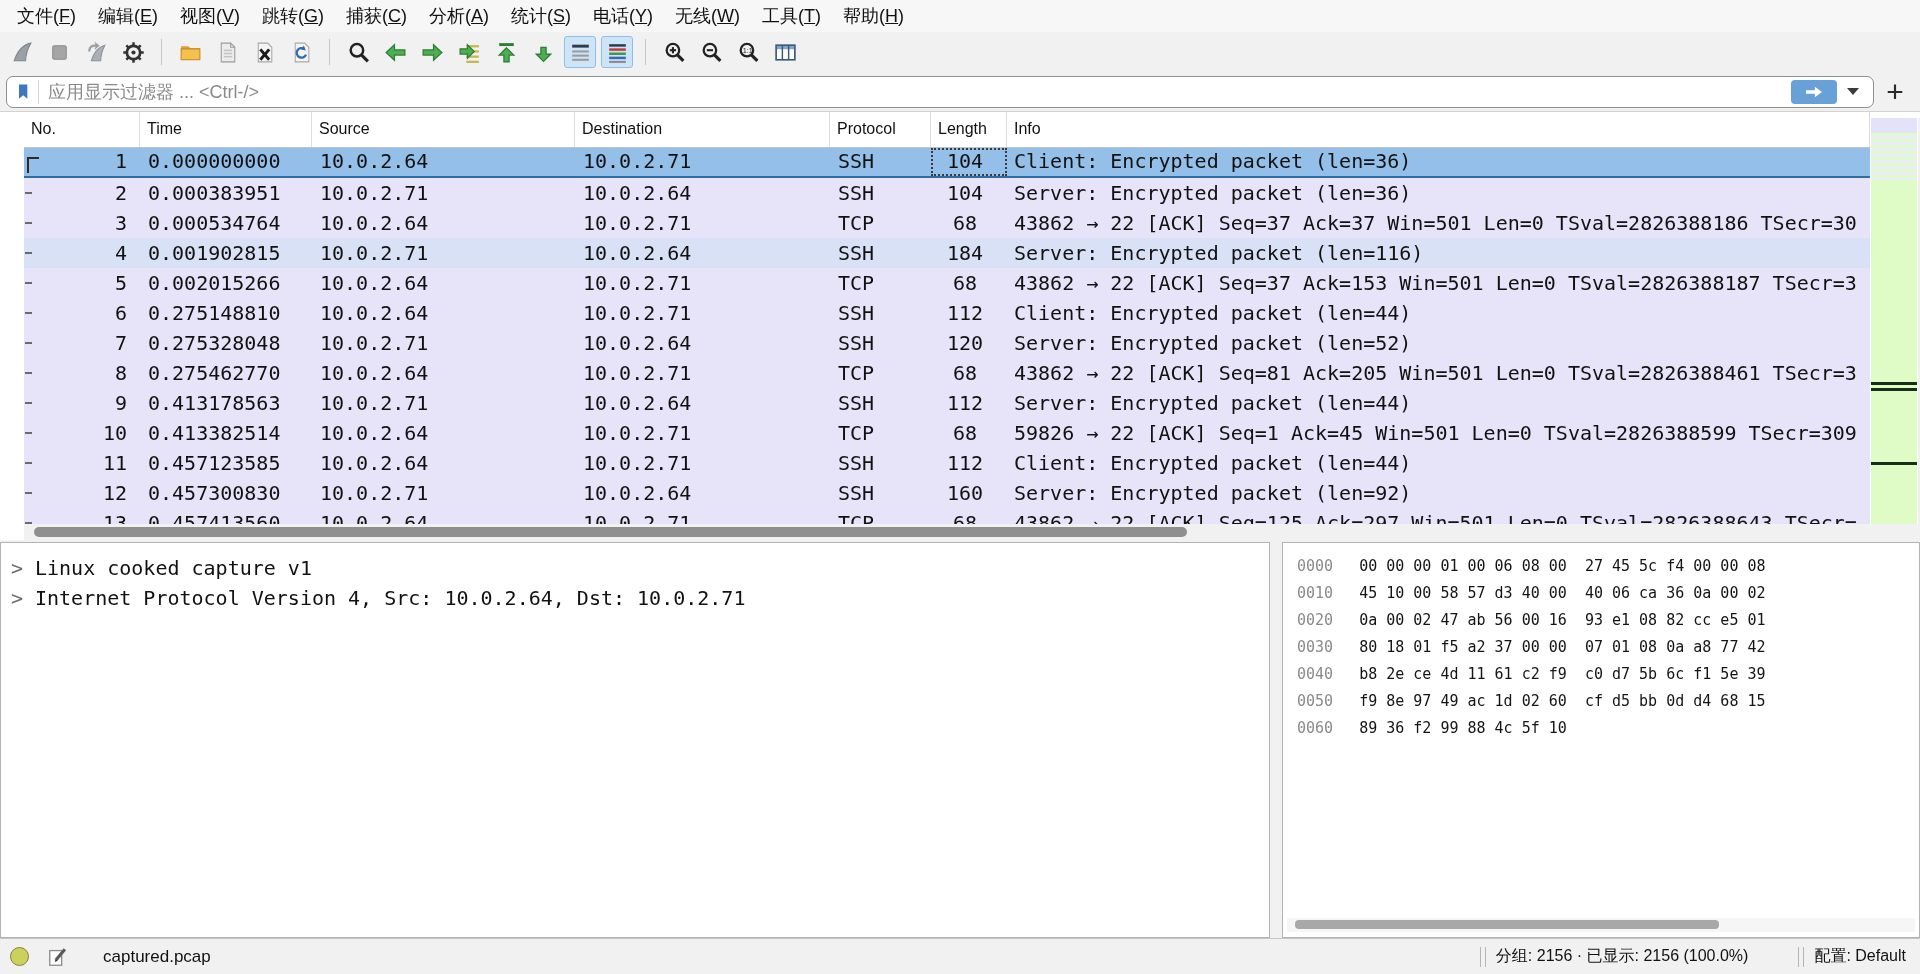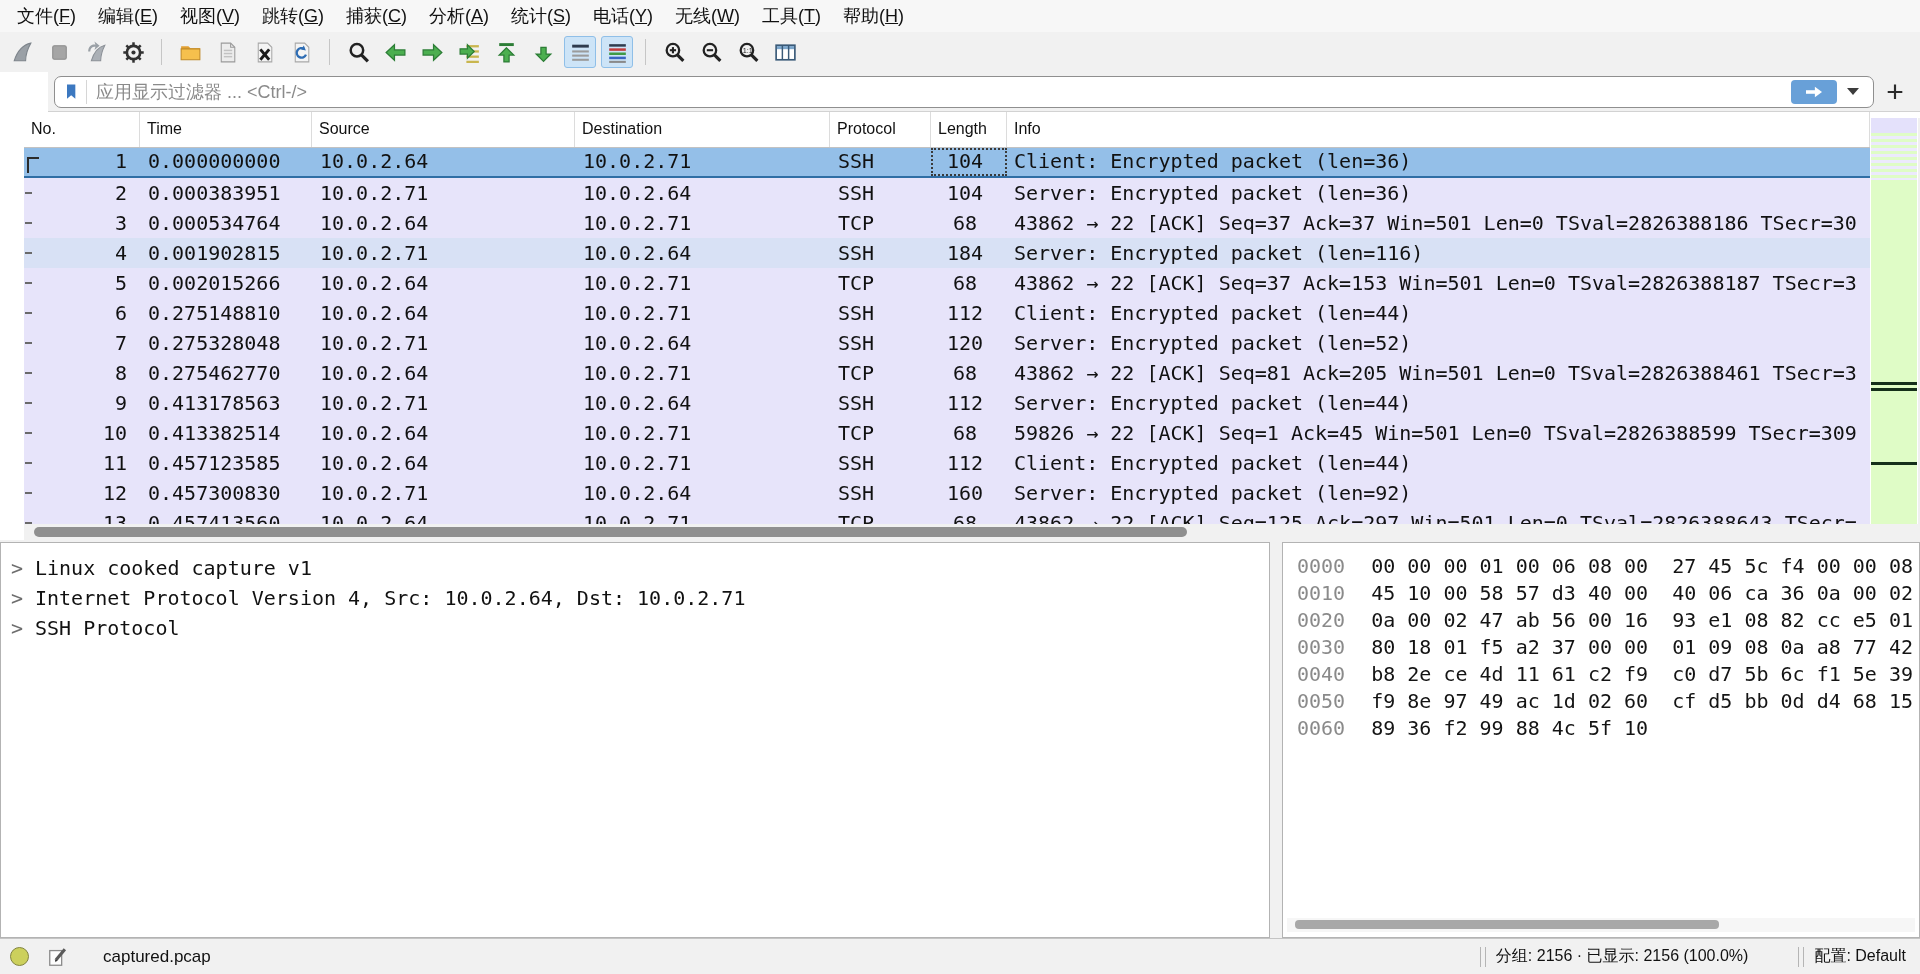--- a/index.html
+++ b/index.html
@@ -18,21 +18,21 @@
            padding-left:6px;gap:5px;}
   .tb{width:32px;height:32px;border:1px solid transparent;background:transparent;
       display:flex;align-items:center;justify-content:center;padding:0;box-sizing:border-box;}
   .tb .ticon{display:flex;}
   .tb svg{width:25px;height:25px;}
   .tb.toggled{background:#cde4f7;border:1px solid #8fbfe8;border-radius:3px;}
   .sep{width:1px;height:26px;background:#c6c6c6;margin:0 7px;}
 
   
   .filterbar{height:40px;background:#f1f1f1;display:flex;align-items:center;
-             padding:0 10px 0 6px;border-bottom:1px solid #d2d2d2;box-sizing:border-box;gap:6px;margin-left:48px;}
+             padding:0 10px 0 6px;border-bottom:1px solid #d2d2d2;box-sizing:border-box;gap:6px;}
   .filter-input{flex:1;height:30px;background:#fff;border:1px solid #8f8f8f;border-radius:7px;
                 display:flex;align-items:center;padding:0 5px 0 3px;}
   .bookmark-box{width:28px;height:24px;display:flex;align-items:center;justify-content:center;
                 border-right:1px solid #d6d6d6;}
   .bookmark-box svg{width:20px;height:20px;}
   .placeholder{flex:1;color:#8a8a8a;font-size:18px;padding-left:9px;white-space:nowrap;overflow:hidden;}
   .apply-btn{width:46px;height:24px;background:#68a0d8;border-radius:4px;
              display:flex;align-items:center;justify-content:center;}
   .apply-btn svg{width:22px;height:16px;}
   .chev{width:0;height:0;border-left:6px solid transparent;border-right:6px solid transparent;
@@ -67,21 +67,21 @@
   .hthumb{position:absolute;left:10px;top:3px;width:1153px;height:10px;background:#8f8f8f;border-radius:5px;}
 
   
   .bottom{display:flex;height:398px;background:#f1f1f1;padding-top:2px;box-sizing:border-box;}
   .details{width:1270px;background:#fff;border:1px solid #b3b3b3;box-sizing:border-box;
            padding-top:10px;font-size:20px;overflow:hidden;}
   .dline{height:30px;line-height:30px;padding-left:10px;white-space:pre;overflow:hidden;}
   .caret{color:#6e6e6e;display:inline-block;width:24px;}
   .splitter{width:12px;}
   .hexpane{flex:1;background:#fff;border:1px solid #b3b3b3;box-sizing:border-box;
-           position:relative;padding-top:10px;font-size:20px;overflow:hidden;}
+           position:relative;padding-top:10px;font-size:15px;overflow:hidden;}
   .hrow{height:27px;line-height:27px;white-space:pre;overflow:hidden;}
   .off{color:#8a8a8a;padding-left:14px;}
   .bytes{color:#141414;padding-left:26px;}
   .hex-hscroll{position:absolute;bottom:5px;left:4px;right:4px;height:14px;background:#f6f6f6;}
   .hex-hthumb{position:absolute;left:8px;top:2px;width:424px;height:9px;background:#a8a8a8;border-radius:4px;}
 
   
   .statusbar{height:36px;background:#f1f1f1;border-top:1px solid #c4c4c4;
              display:flex;align-items:center;font-size:16px;box-sizing:border-box;}
   .expert-dot{width:17px;height:17px;border-radius:50%;background:#ccd05c;
@@ -353,29 +353,28 @@
   </div>
   <div class="hscroll">
     <div class="hthumb"></div>
   </div>
 </div>
 
 <div class="bottom">
   <div class="details mono">
       <div class="dline"><span class="caret">&gt;</span><span>Linux cooked capture v1</span></div>
       <div class="dline"><span class="caret">&gt;</span><span>Internet Protocol Version 4, Src: 10.0.2.64, Dst: 10.0.2.71</span></div>
-      <div class="dline"><span class="caret">&gt;</span><span>SSH Protocol</span></div>
     </div>
   <div class="splitter"></div>
   <div class="hexpane mono">
     <div>
         <div class="hrow"><span class="off">0000</span><span class="bytes">00 00 00 01 00 06 08 00  27 45 5c f4 00 00 08</span></div>
         <div class="hrow"><span class="off">0010</span><span class="bytes">45 10 00 58 57 d3 40 00  40 06 ca 36 0a 00 02</span></div>
         <div class="hrow"><span class="off">0020</span><span class="bytes">0a 00 02 47 ab 56 00 16  93 e1 08 82 cc e5 01</span></div>
-        <div class="hrow"><span class="off">0030</span><span class="bytes">80 18 01 f5 a2 37 00 00  01 09 08 0a a8 77 42</span></div>
+        <div class="hrow"><span class="off">0030</span><span class="bytes">80 18 01 f5 a2 37 00 00  07 01 08 0a a8 77 42</span></div>
         <div class="hrow"><span class="off">0040</span><span class="bytes">b8 2e ce 4d 11 61 c2 f9  c0 d7 5b 6c f1 5e 39</span></div>
         <div class="hrow"><span class="off">0050</span><span class="bytes">f9 8e 97 49 ac 1d 02 60  cf d5 bb 0d d4 68 15</span></div>
         <div class="hrow"><span class="off">0060</span><span class="bytes">89 36 f2 99 88 4c 5f 10</span></div>
       </div>
     <div class="hex-hscroll">
       <div class="hex-hthumb"></div>
     </div>
   </div>
 </div>
 

